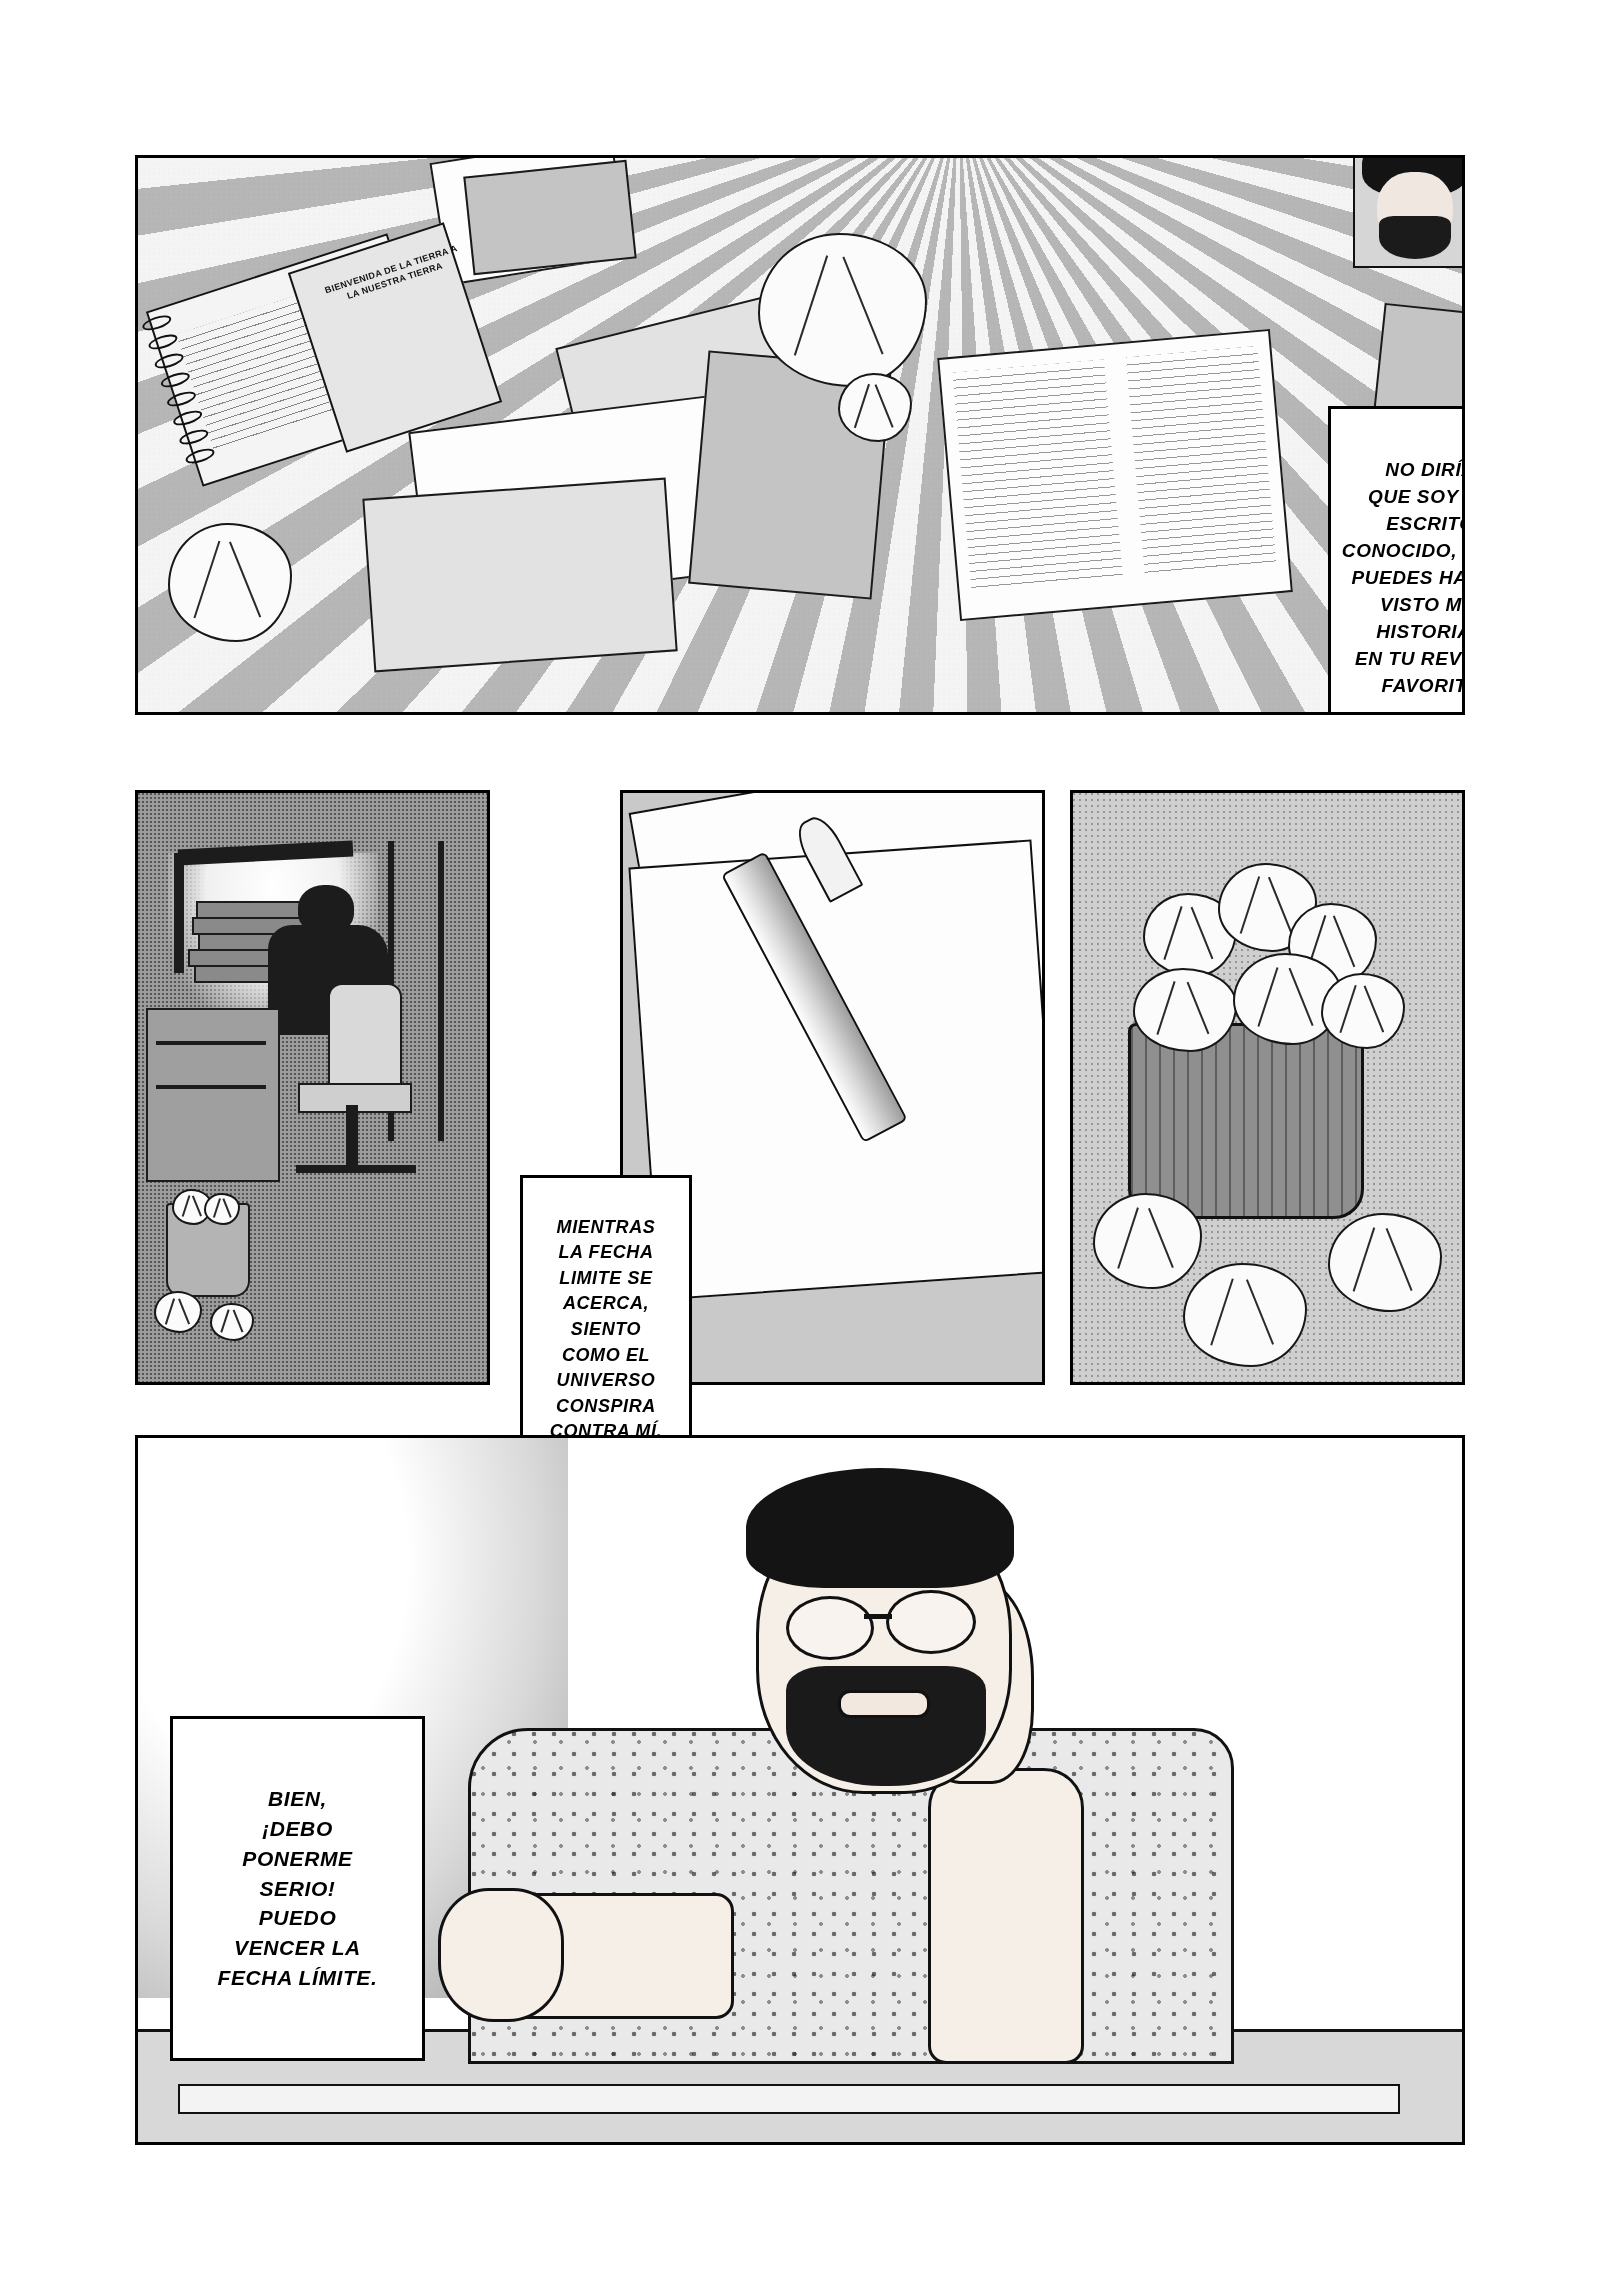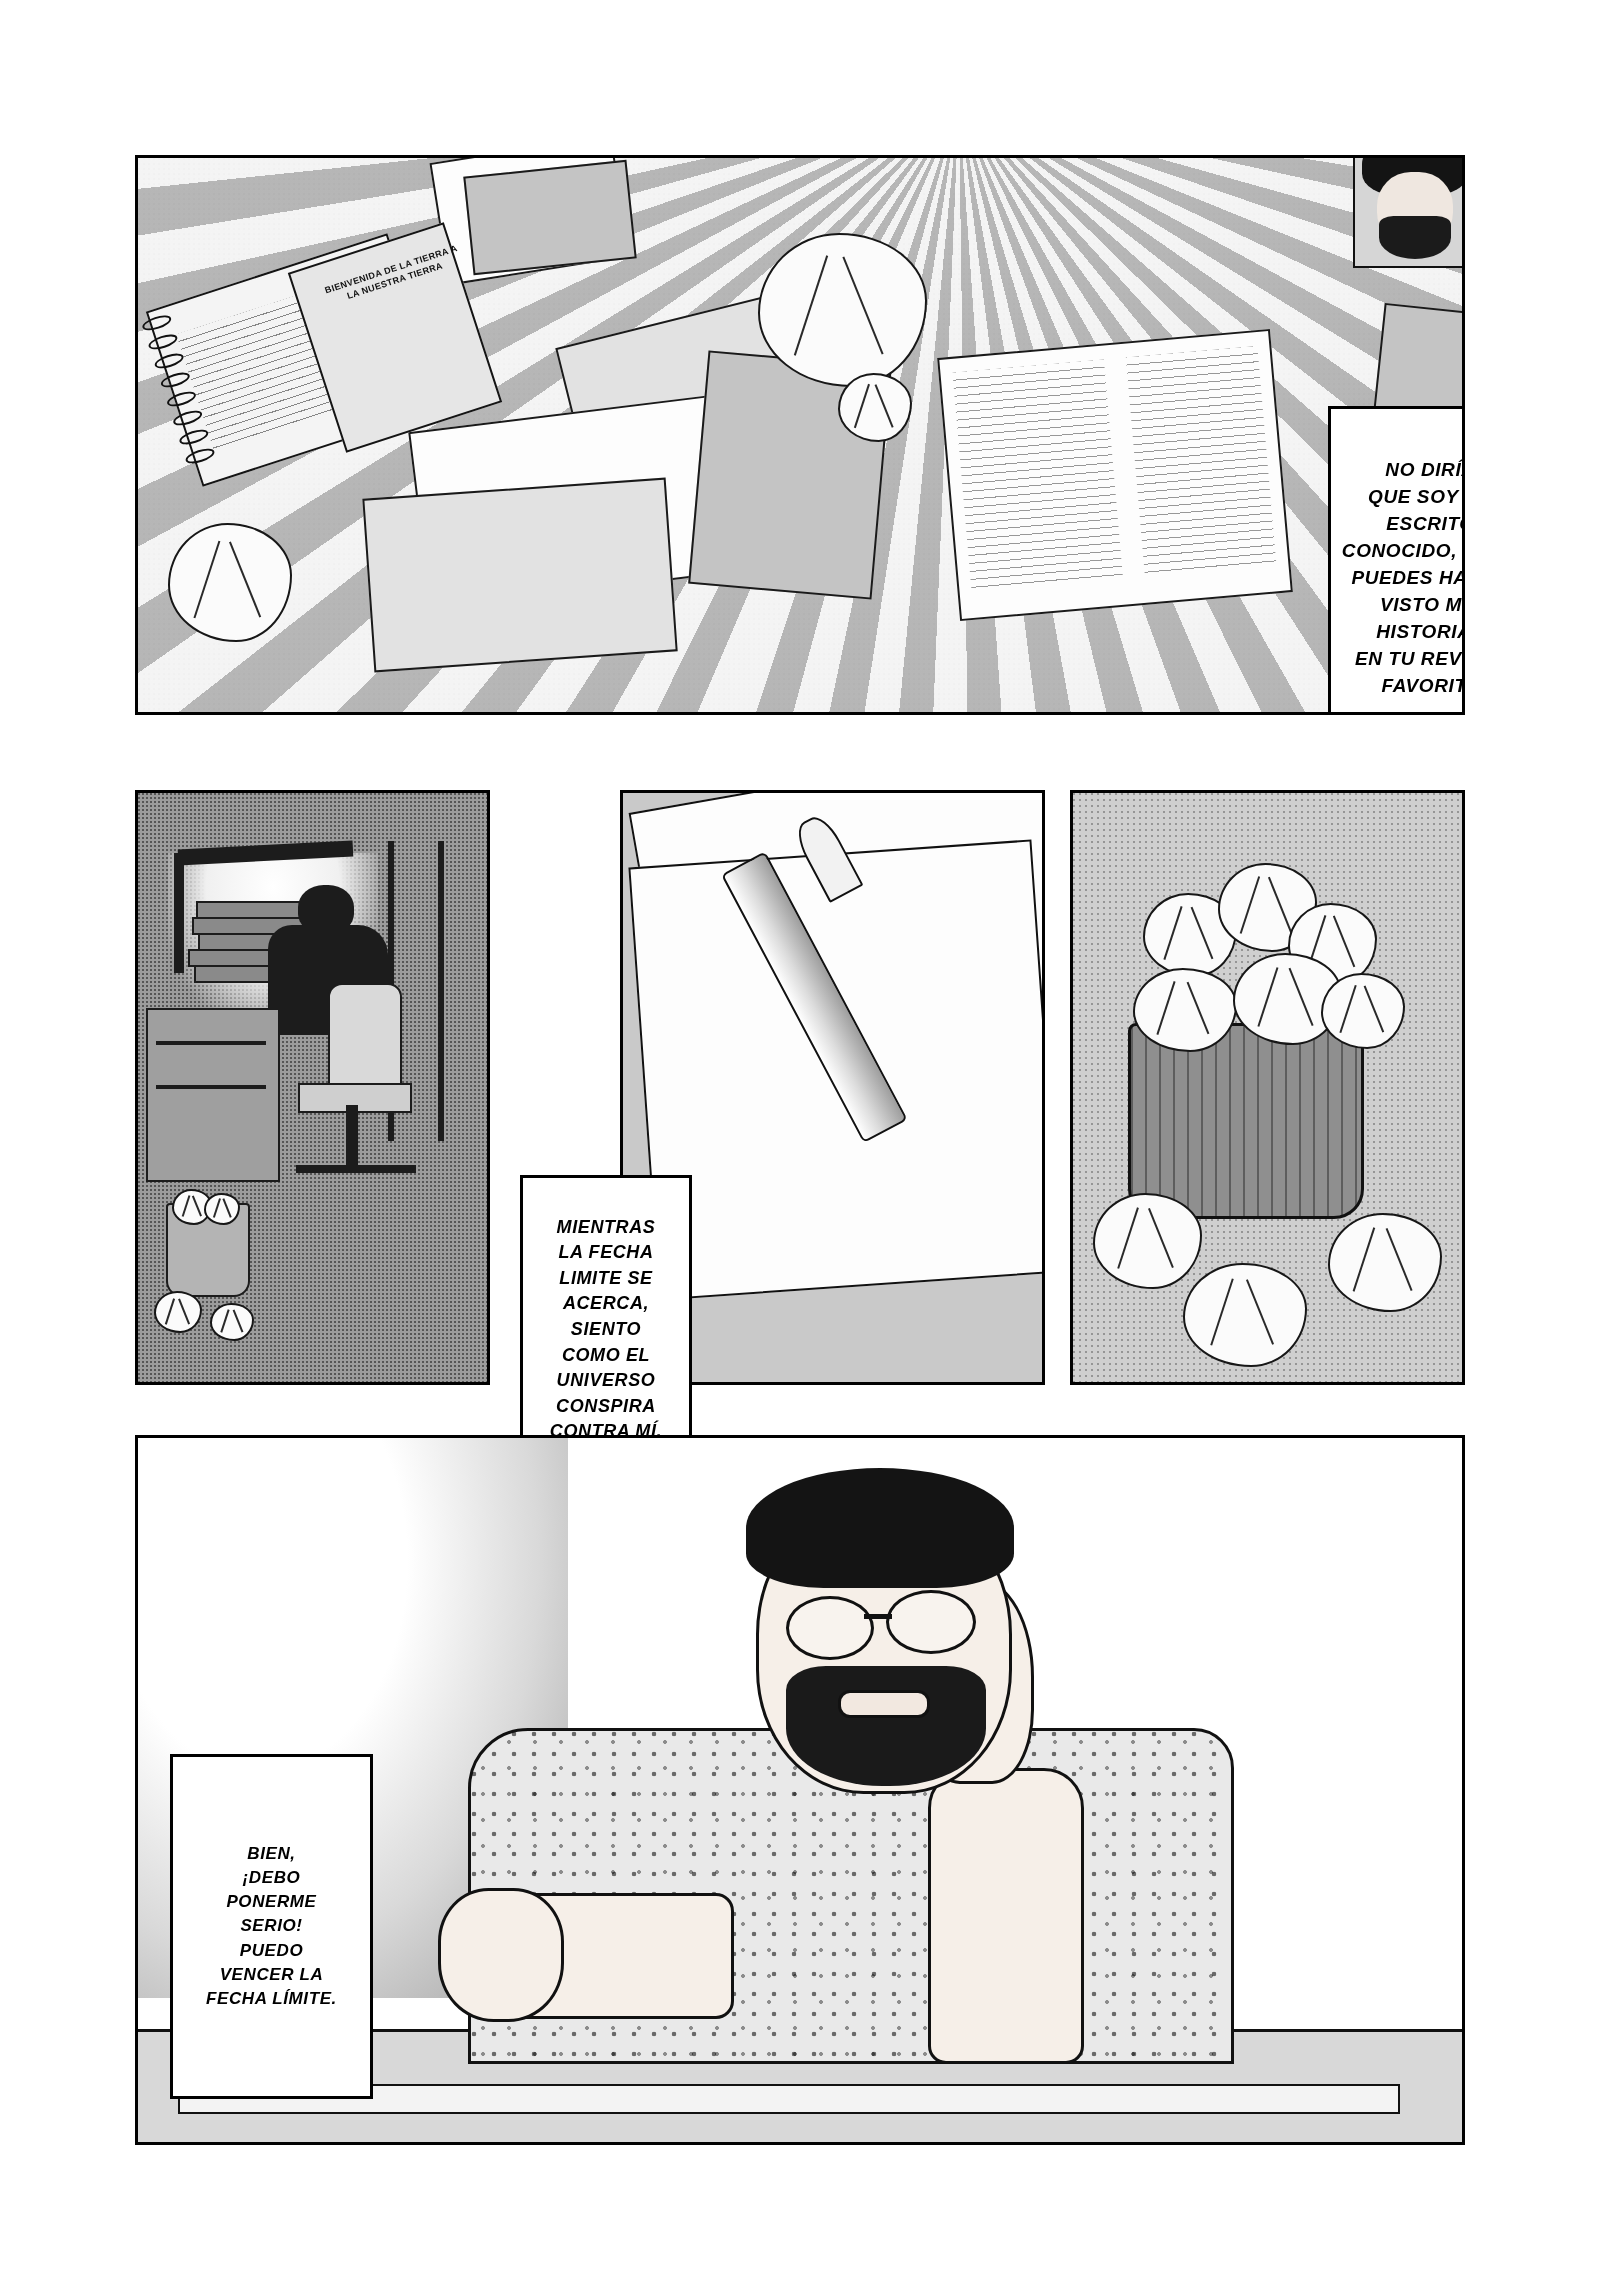--- a/index.html
+++ b/index.html
@@ -271,21 +271,21 @@
     letter-spacing: .6px;
     color: #000;
     line-height: 1.42;
     white-space: pre-line;
     padding: 10px 8px;
   }
 
   #cap-intro     { left: 1190px; top: 248px; width: 205px; height: 345px; font-size: 19px; }
   #cap-block     { left: 800px;  top: 630px; width: 230px; height: 270px; font-size: 19px; }
   #cap-deadline  { left: 520px;  top: 1175px; width: 172px; height: 335px; font-size: 18px; }
-  #cap-serious   { left: 170px;  top: 1754px; width: 203px; height: 345px; font-size: 17px; }
+  #cap-serious   { left: 170px;  top: 1716px; width: 255px; height: 345px; font-size: 21px; }
 </style>
 </head>
 <body>
 
 <div id="page">
 
   <div class="panel tone-a" id="panel-1">
     <div class="rays"></div>
 
     <div class="paper" style="left:300px;top:-10px;width:180px;height:120px;transform:rotate(-9deg);"></div>

